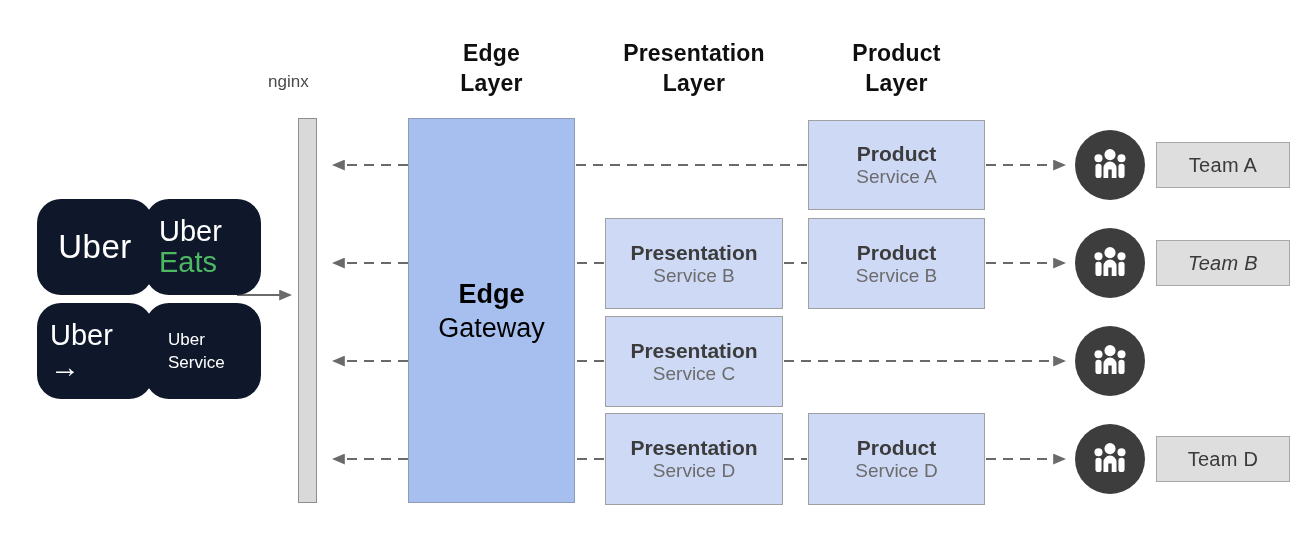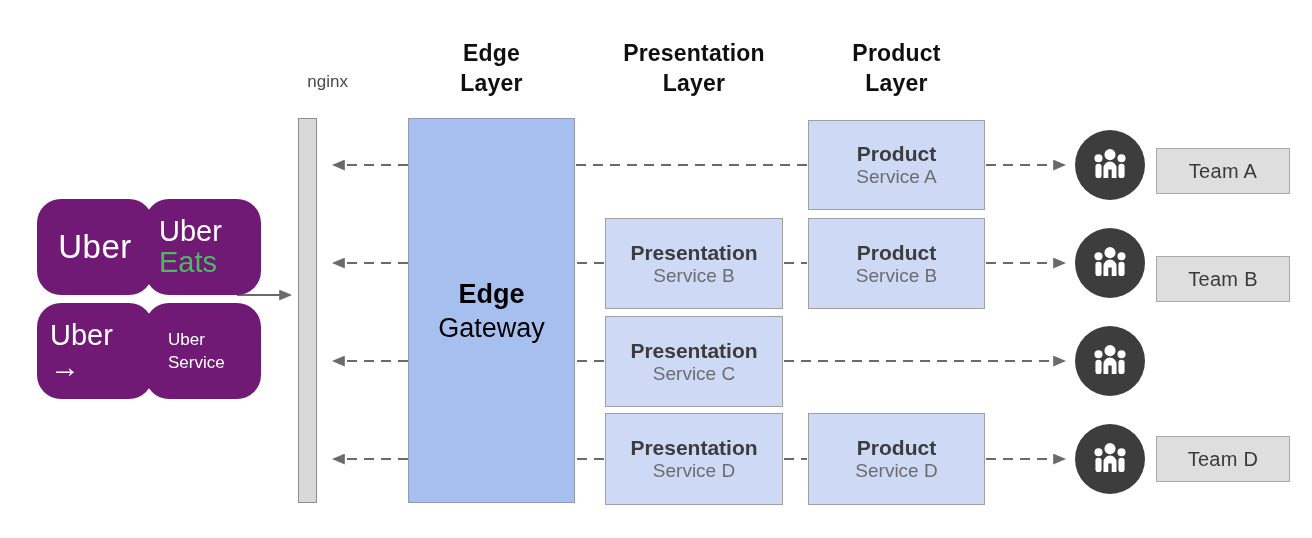--- a/index.html
+++ b/index.html
@@ -9,21 +9,21 @@
   .arrows{position:absolute;left:0;top:0;width:1312px;height:538px;pointer-events:none;}
 
   
   .hdr{position:absolute;top:38px;text-align:center;font-size:23px;line-height:30px;
        font-weight:700;color:#0f0f0f;letter-spacing:.2px;}
   .hdr-edge{left:408px;width:167px;}
   .hdr-presentation{left:596px;width:196px;}
   .hdr-product{left:799px;width:195px;}
 
   
-  .nginx-label{position:absolute;left:268px;top:72px;width:80px;text-align:right;
+  .nginx-label{position:absolute;left:268px;top:72px;width:80px;text-align:left;
        font-size:17px;color:#4a4a4a;}
   .nginx-bar{position:absolute;left:298px;top:118px;width:19px;height:385px;
        background:#d9d9d9;border:1.5px solid #8e8e8e;box-sizing:border-box;}
 
   
   .gateway{position:absolute;left:408px;top:118px;width:167px;height:385px;
        background:#a7bfee;border:1px solid #8f9ab8;box-sizing:border-box;
        display:flex;flex-direction:column;align-items:center;justify-content:center;
        color:#000;font-size:27px;line-height:34px;}
   .gateway .t1{font-weight:700;}
@@ -34,41 +34,41 @@
   .svc .t{font-size:21px;font-weight:700;color:#3c3c3c;}
   .svc .s{font-size:19px;color:#6c6c6c;margin-top:0;}
   .svc-product-a{left:808px;top:120px;width:177px;height:90px;}
   .svc-presentation-b{left:605px;top:218px;width:178px;height:91px;}
   .svc-product-b{left:808px;top:218px;width:177px;height:91px;}
   .svc-presentation-c{left:605px;top:316px;width:178px;height:91px;}
   .svc-presentation-d{left:605px;top:413px;width:178px;height:92px;}
   .svc-product-d{left:808px;top:413px;width:177px;height:92px;}
 
   
-  .app{position:absolute;width:116px;height:96px;background:#701a75;border-radius:24px;
+  .app{position:absolute;width:116px;height:96px;background:#0f172a;border-radius:24px;
        color:#fff;box-sizing:border-box;overflow:hidden;}
   .app-uber{left:37px;top:199px;display:flex;align-items:center;justify-content:center;}
   .app-uber .w{font-size:33px;font-weight:500;letter-spacing:.5px;}
   .app-eats{left:145px;top:199px;display:flex;flex-direction:column;justify-content:center;padding-left:14px;}
   .app-eats .w{font-size:29px;font-weight:500;line-height:31px;}
   .app-eats .e{font-size:29px;font-weight:400;line-height:31px;color:#4cb962;}
   .app-arrow{left:37px;top:303px;display:flex;flex-direction:column;justify-content:center;padding-left:13px;}
   .app-arrow .w{font-size:29px;font-weight:500;line-height:31px;}
   .app-arrow .a{font-size:30px;line-height:32px;font-weight:400;}
   .app-freight{left:145px;top:303px;display:flex;flex-direction:column;justify-content:center;padding-left:23px;}
   .app-freight .w{font-size:17px;font-weight:500;line-height:23px;}
 
   
   .team-circle{position:absolute;left:1075px;width:70px;height:70px;border-radius:50%;
        background:#3d3d3d;display:flex;align-items:center;justify-content:center;}
   .team-box{position:absolute;left:1156px;width:134px;height:46px;background:#dedede;
        border:1.5px solid #a8a8a8;box-sizing:border-box;display:flex;align-items:center;
        justify-content:center;font-size:20px;color:#3a3a3a;letter-spacing:.3px;}
-  .tc-a{top:130px;} .tb-a{top:148px;}
-  .tc-b{top:228px;} .tb-b{top:256px;}
+  .tc-a{top:130px;} .tb-a{top:142px;}
+  .tc-b{top:228px;} .tb-b{top:240px;font-style:italic;}
   .tc-c{top:326px;} .tb-c{top:338px;}
   .tc-d{top:424px;} .tb-d{top:436px;}
 </style>
 </head>
 <body>
 
 <div class="canvas">
 
   <svg class="arrows">
     <defs>

